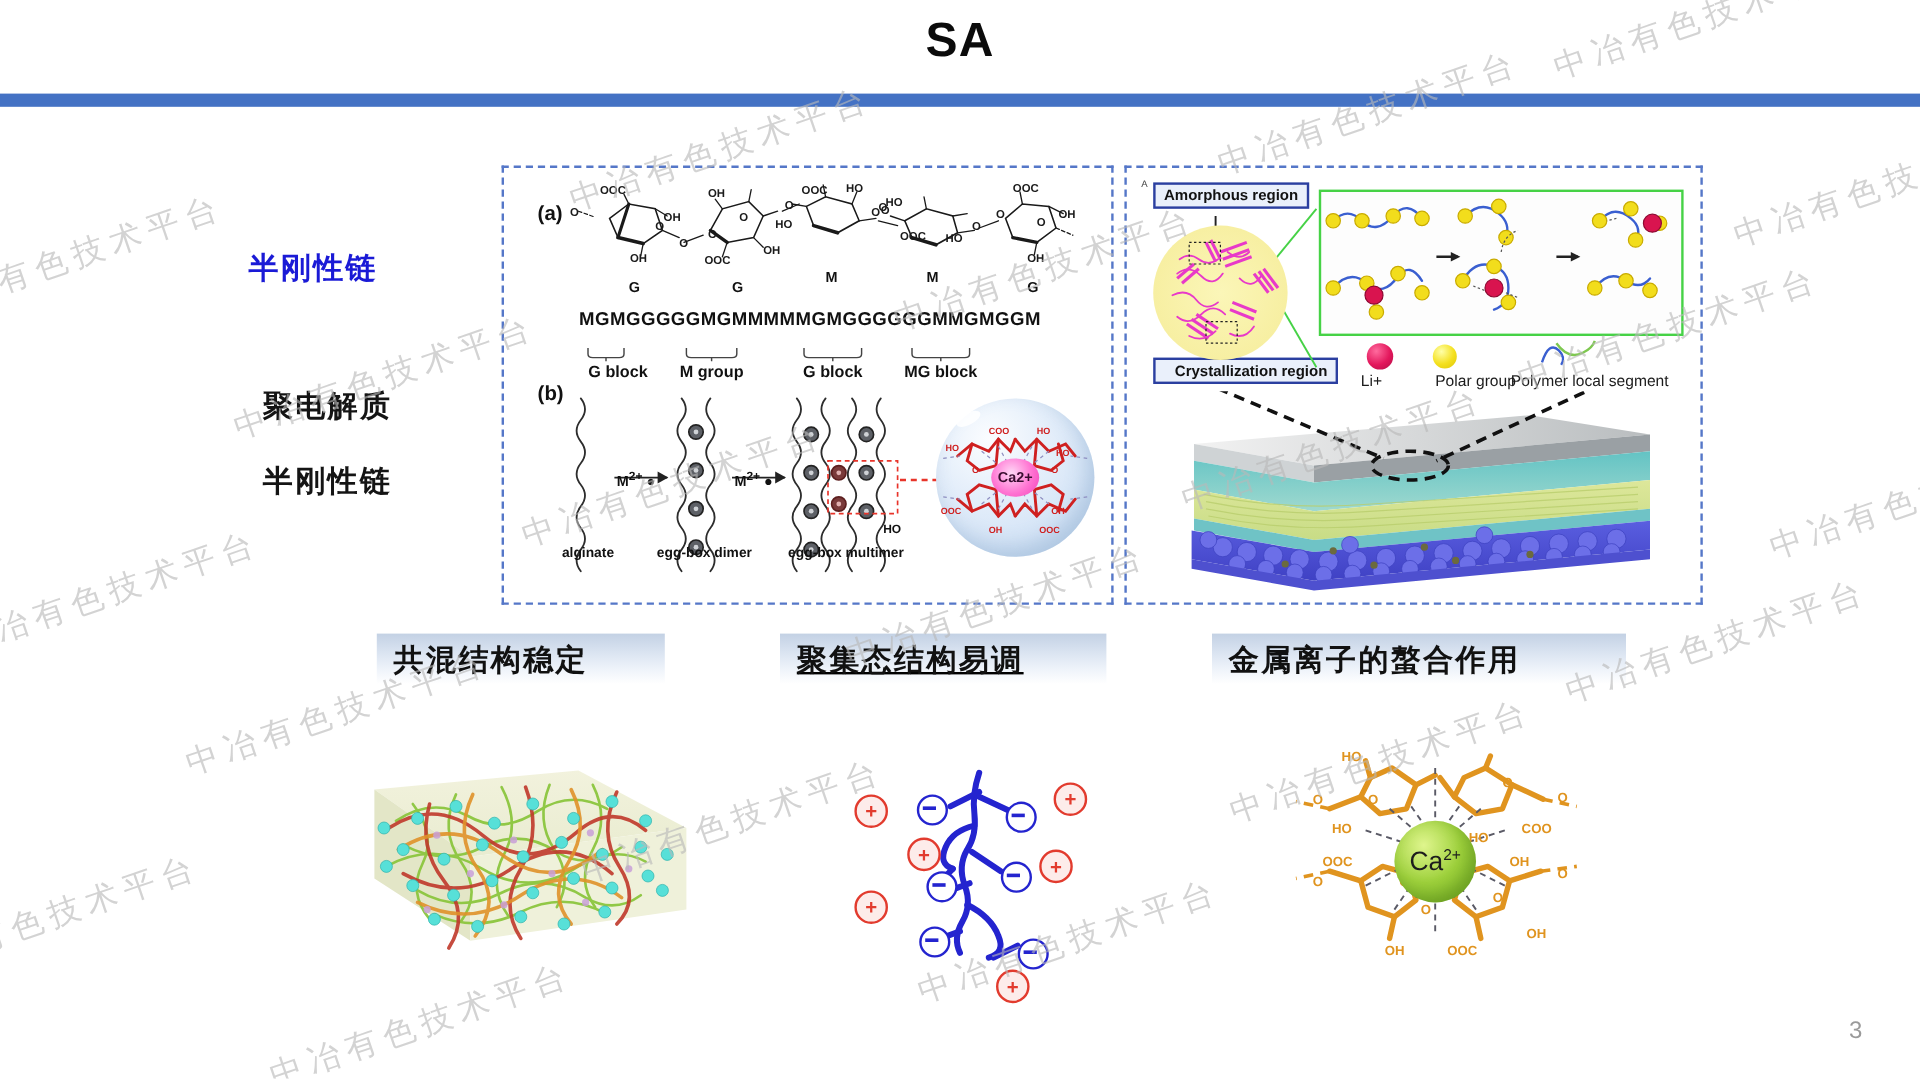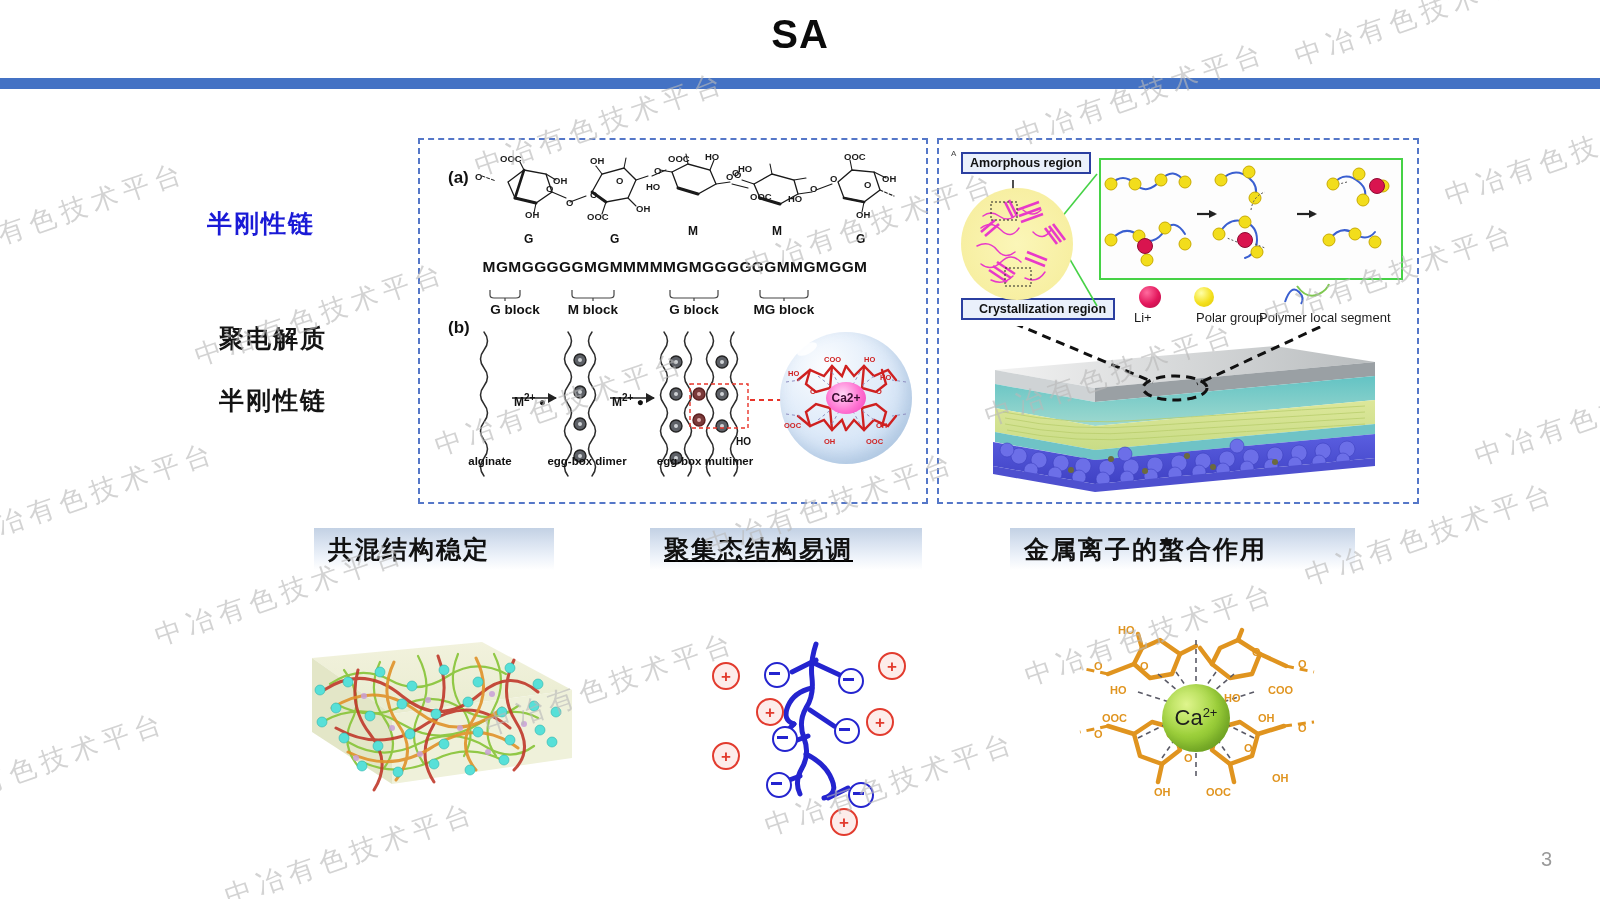--- a/index.html
+++ b/index.html
@@ -236,21 +236,21 @@
     <div class="blk-row">
       <svg width="430" height="22" viewBox="0 0 430 22">
         <g fill="none" stroke="#444" stroke-width="1.2">
           <path d="M30 2 L30 7 Q30 10 34 10 L56 10 Q60 10 60 7 L60 2 M45 10 L45 13"></path>
           <path d="M112 2 L112 7 Q112 10 116 10 L150 10 Q154 10 154 7 L154 2 M133 10 L133 13"></path>
           <path d="M210 2 L210 7 Q210 10 214 10 L254 10 Q258 10 258 7 L258 2 M234 10 L234 13"></path>
           <path d="M300 2 L300 7 Q300 10 304 10 L344 10 Q348 10 348 7 L348 2 M324 10 L324 13"></path>
         </g>
       </svg>
       <div class="blk" style="left:10px;top:14px;width:90px;">G block</div>
-      <div class="blk" style="left:88px;top:14px;width:90px;">M block</div>
+      <div class="blk" style="left:88px;top:14px;width:90px;">M group</div>
       <div class="blk" style="left:189px;top:14px;width:90px;">G block</div>
       <div class="blk" style="left:279px;top:14px;width:90px;">MG block</div>
     </div>
 
     <div class="pa-label" style="left:28px;top:178px;">(b)</div>
 
     <svg class="chem-svg" style="top:180px;" width="506" height="182" viewBox="0 0 506 182">
       <g fill="none" stroke="#2d2d2d" stroke-width="1.5" stroke-linecap="round">
 
         <path d="M64 12 q7 9 0 18 q-7 9 0 18 q7 9 0 18 q-7 9 0 18 q7 9 0 18 q-7 9 0 18 q7 9 0 18 q-7 9 0 18"></path>

